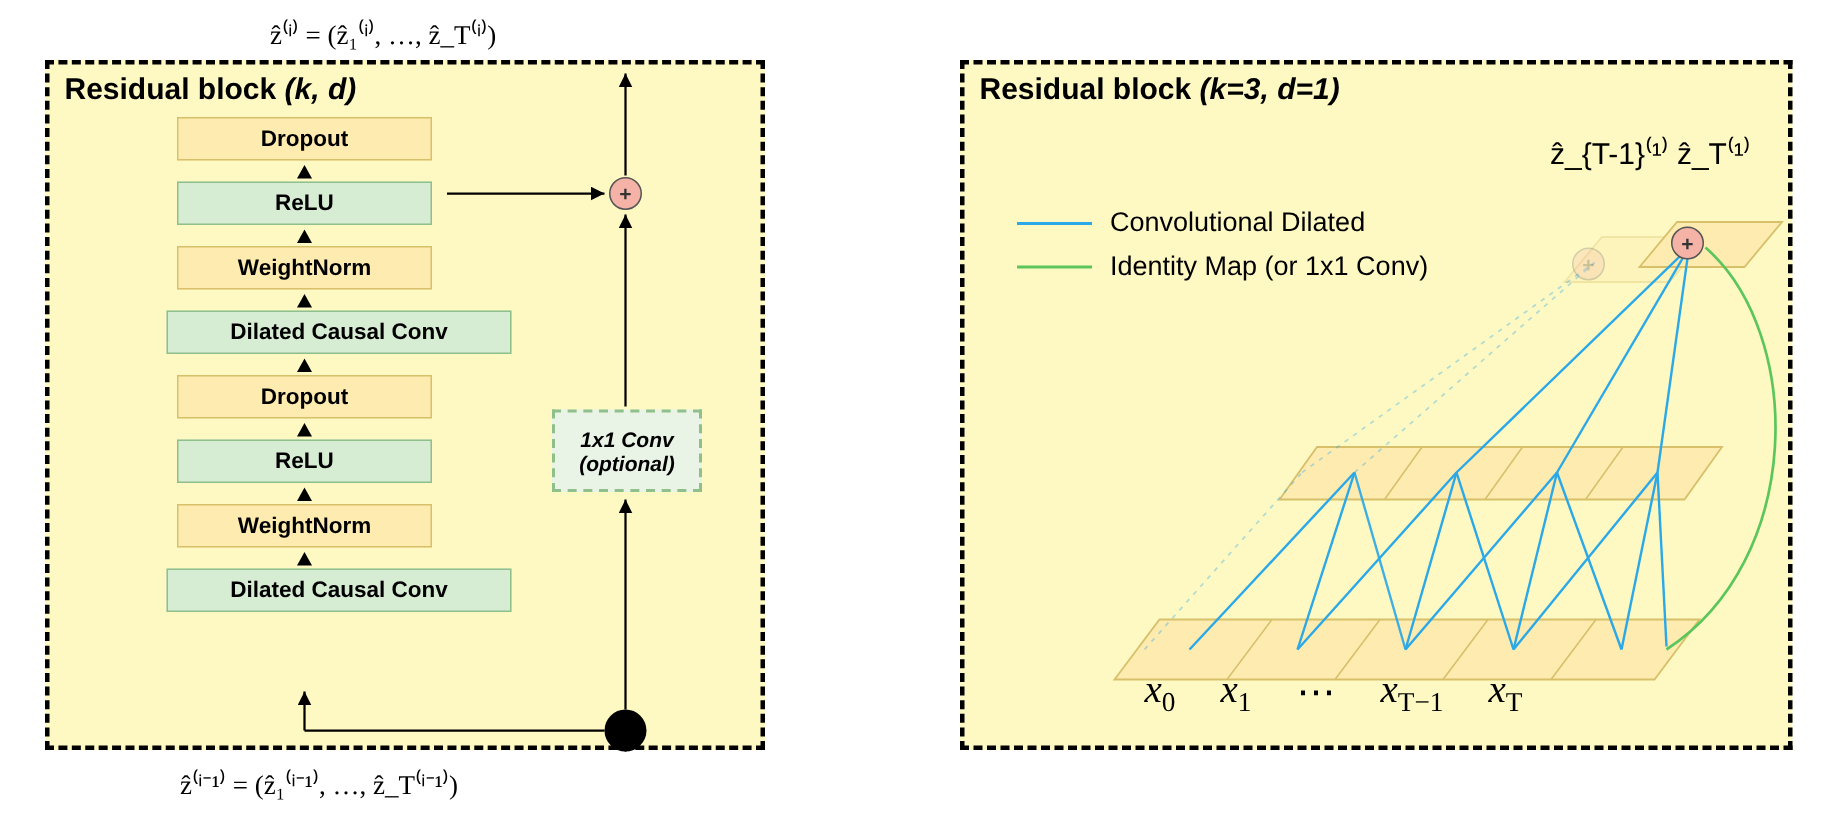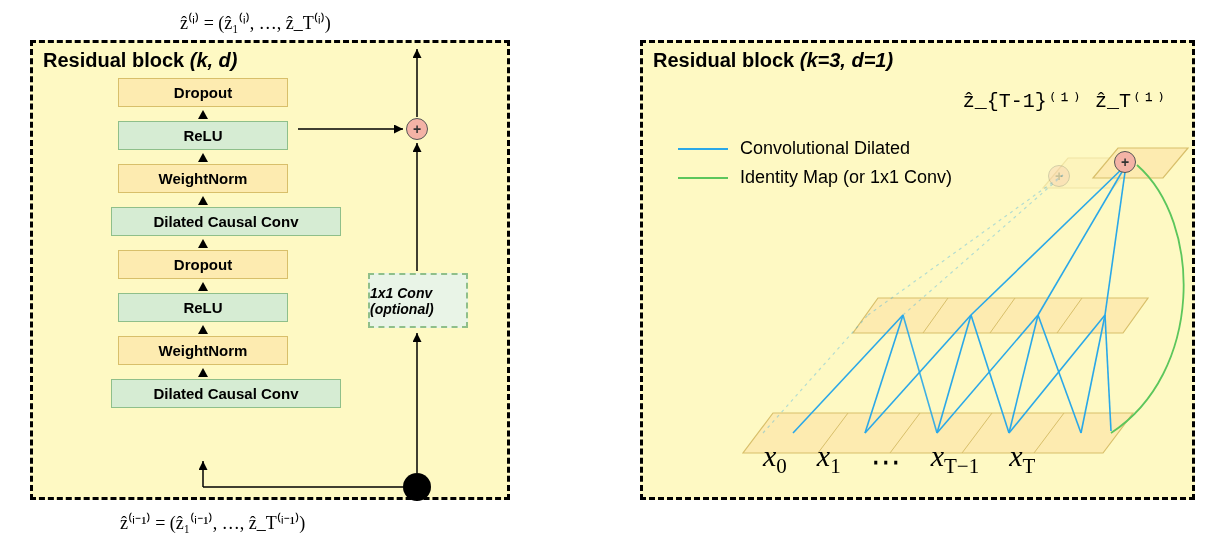--- a/index.html
+++ b/index.html
@@ -50,21 +50,21 @@
     margin: 2px auto 2px auto;
   }
 
   .optional-box {
     position: absolute;
     left: 335px; top: 230px;
     width: 100px; height: 55px;
     border: 2px dashed #8fbf8a;
     background: #e9f4e7;
     font-size: 14px; font-style: italic; font-weight: bold;
-    padding-top: 10px;
+    text-align: center; padding-top: 10px;
   }
 
   .big-dot {
     position: absolute;
     width: 28px; height: 28px; border-radius: 50%;
     background: #000;
     left: 370px; top: 430px;
   }
   .plus-node {
     position: absolute;
@@ -77,23 +77,23 @@
 
   svg.overlay { position: absolute; left: 0; top: 0; pointer-events: none; }
 
   
   .legend { position: absolute; left: 35px; top: 95px; font-size: 18px; }
   .legend-row { display: flex; align-items: center; margin-bottom: 8px; }
   .legend-line { width: 50px; height: 2px; margin-right: 12px; }
   .lg-blue { background: #2aa8e8; }
   .lg-green { background: #5cc65c; }
 
-  .rt-labels { position: absolute; right: 25px; top: 45px; font-family: Liberation Mono, monospace; font-size: 20px; }
-
-  .xlabels { position: absolute; bottom: 18px; left: 120px; font-family: "Times New Roman", serif; font-size: 30px; display: flex; gap: 30px; align-items: flex-end; }
+  .rt-labels { position: absolute; right: 25px; top: 45px; font-family: Liberation Sans, sans-serif; font-size: 20px; }
+
+  .xlabels { position: absolute; bottom: 18px; left: 120px; font-family: "Times New Roman", serif; font-size: 26px; display: flex; gap: 30px; align-items: center; }
   .sub { font-size: 0.7em; vertical-align: sub; }
 
   .plus-right1 { left: 471px; top: 108px; }
   .plus-right2 { left: 405px; top: 122px; opacity: 0.25; }
 </style>
 </head>
 <body>
 
 <div class="eq-top">ẑ⁽ⁱ⁾ = (ẑ₁⁽ⁱ⁾, …, ẑ_T⁽ⁱ⁾)</div>
 

